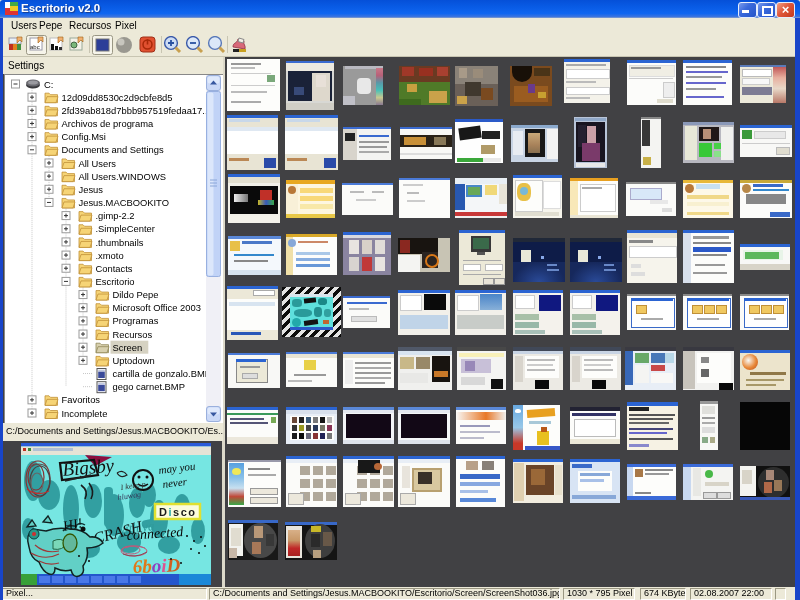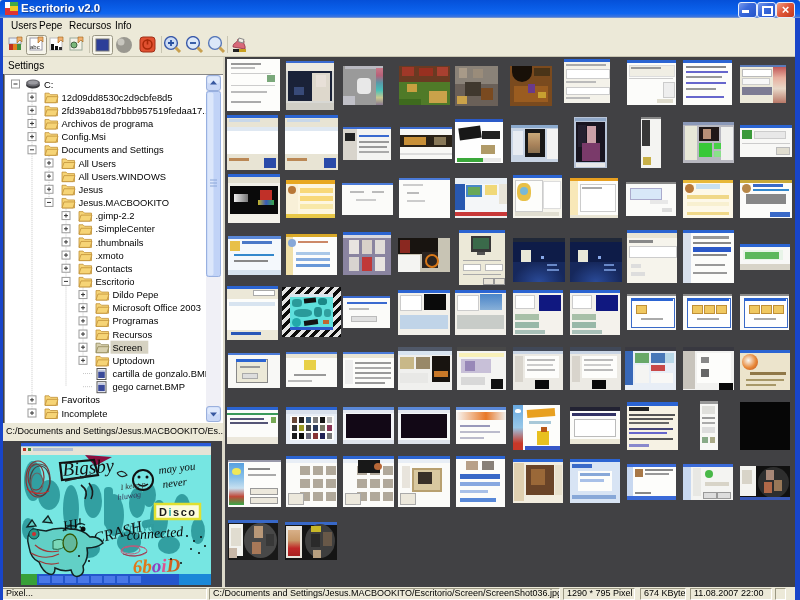--- a/index.html
+++ b/index.html
@@ -37,21 +37,21 @@
     <div style="margin-top:7px;margin-left:3px;width:7px;height:3px;background:#fff"></div>
   </div>
 <div class="abs wbtn" id="bmax">
     <div style="margin-top:3px;margin-left:4px;width:7px;height:6px;border:2px solid #fff"></div>
   </div>
 <div class="abs wbtn" id="bclose">×</div>
 <div class="abs" id="menubar">
 <span class="mi" style="left:8px">Users</span>
 <span class="mi" style="left:36px">Pepe</span>
 <span class="mi" style="left:66px">Recursos</span>
-<span class="mi" style="left:112px">Info</span>
+<span class="mi" style="left:112px">Pixel</span>
 </div>
 <div class="abs" id="toolbar"></div>
 <svg class="abs" style="left:3px;top:33px" width="260" height="23">
 
  <g transform="translate(5,3)">
   <rect x="1" y="2" width="12" height="6" fill="#e8f0fa" stroke="#99a"></rect>
   <rect x="1" y="8" width="4" height="6" fill="#c03020"></rect>
       <rect x="5" y="8" width="4" height="6" fill="#e08020"></rect>
       <rect x="9" y="8" width="4" height="6" fill="#409040"></rect>
   <path d="M9 1 l5 0 0 5 -2 -2 -3 3 z" fill="#f0b070" stroke="#a06010" stroke-width="0.6"></path>
@@ -1090,23 +1090,23 @@
     <div class="d" style="left:28px;top:28px;width:8px;height:8px;background:#b8a080"></div>
   </div>
 <div class="abs" id="statusbar"></div>
 <div class="sb" style="left:2px;width:203px">
     <span style="position:absolute;left:3px;top:-1px">Pixel...</span>
   </div>
 <div class="sb" style="left:209px;width:349px">
     <span style="position:absolute;left:3px;top:-1px">C:/Documents and Settings/Jesus.MACBOOKITO/Escritorio/Screen/ScreenShot036.jpg</span>
   </div>
 <div class="sb" style="left:563px;width:70px">
-    <span style="position:absolute;left:3px;top:-1px">1290 * 795 Pixel</span>
+    <span style="position:absolute;left:3px;top:-1px">1030 * 795 Pixel</span>
   </div>
 <div class="sb" style="left:640px;width:44px">
     <span style="position:absolute;left:3px;top:-1px">674 KByte</span>
   </div>
 <div class="sb" style="left:690px;width:80px">
-    <span style="position:absolute;left:3px;top:-1px">11.08.2007 22:00</span>
+    <span style="position:absolute;left:3px;top:-1px">02.08.2007 22:00</span>
   </div>
 <div class="sb" style="left:775px;width:9px"></div>
 <div class="abs" id="lborder"></div>
 <div class="abs" id="rborder"></div>
 
 </body></html>

